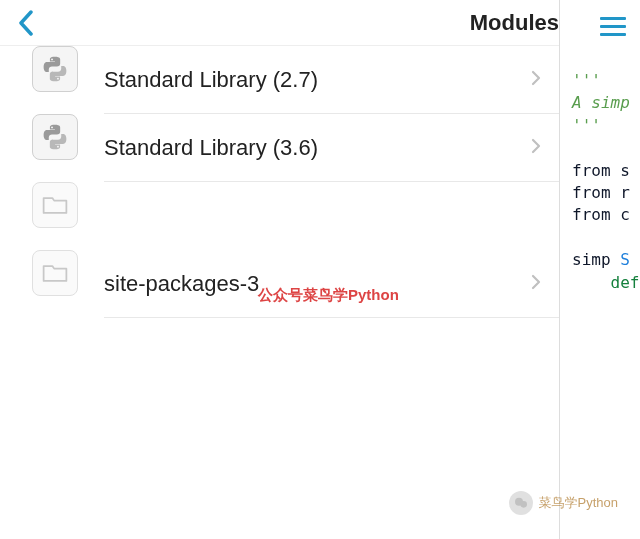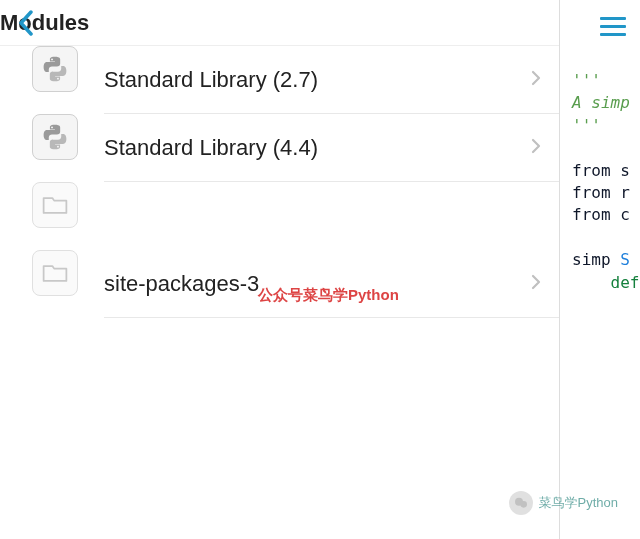--- a/index.html
+++ b/index.html
@@ -18,21 +18,21 @@
     .left-panel {
       width: 560px;
       height: 100%;
       border-right: 1px solid #ddd;
       position: relative;
     }
     .header {
       height: 46px;
       display: flex;
       align-items: center;
-      justify-content: flex-start;
+      justify-content: flex-end;
       position: relative;
       border-bottom: 1px solid #eee;
     }
     .back-chevron {
       position: absolute;
       left: 18px;
       top: 10px;
       color: #2196c8;
       cursor: pointer;
     }
@@ -144,21 +144,21 @@
       height: 24px;
       border-radius: 50%;
       background: #ccc;
       margin-right: 6px;
       display: flex;
       align-items: center;
       justify-content: center;
     }
     .watermark-corner .wm-text {
       font-size: 13px;
-      color: #0f766e;
+      color: #a16207;
     }
   </style>
 </head>
 <body>
 
 <div class="container">
   <div class="left-panel">
     <div class="header">
       <div class="back-chevron">
         <svg viewBox="0 0 16 26" fill="none" stroke="currentColor" stroke-width="3.5" stroke-linecap="round" stroke-linejoin="round">
@@ -188,21 +188,21 @@
       </div>
 
       <div class="list-row">
         <div class="icon-box">
           <svg viewBox="0 0 32 32">
             <path fill="#9a9a9a" d="M15.8 2c-6 0-5.6 2.6-5.6 2.6v2.7h5.7v.8H7.2S3 7.6 3 13.7c0 6 3.7 5.8 3.7 5.8h2.2v-2.8s-.1-3.7 3.6-3.7h6s3.4.1 3.4-3.3V5S22.4 2 15.8 2zm-3.2 1.9a1.1 1.1 0 1 1 0 2.2 1.1 1.1 0 0 1 0-2.2z"></path>
             <path fill="#b8b8b8" d="M16.2 30c6 0 5.6-2.6 5.6-2.6v-2.7h-5.7v-.8h8.7s4.2.5 4.2-5.6c0-6-3.7-5.8-3.7-5.8h-2.2v2.8s.1 3.7-3.6 3.7h-6s-3.4-.1-3.4 3.3V27s-.5 3 6.1 3zm3.2-1.9a1.1 1.1 0 1 1 0-2.2 1.1 1.1 0 0 1 0 2.2z"></path>
           </svg>
         </div>
         <div class="row-content">
-          <span class="row-label">Standard Library (4.4)</span>
+          <span class="row-label">Standard Library (3.6)</span>
           <span class="chevron-right">
             <svg viewBox="0 0 10 16" fill="none" stroke="currentColor" stroke-width="2.2" stroke-linecap="round" stroke-linejoin="round">
                 <polyline points="2,2 8,8 2,14"></polyline>
               </svg>
           </span>
         </div>
       </div>
 
 
       <div class="list-row">

